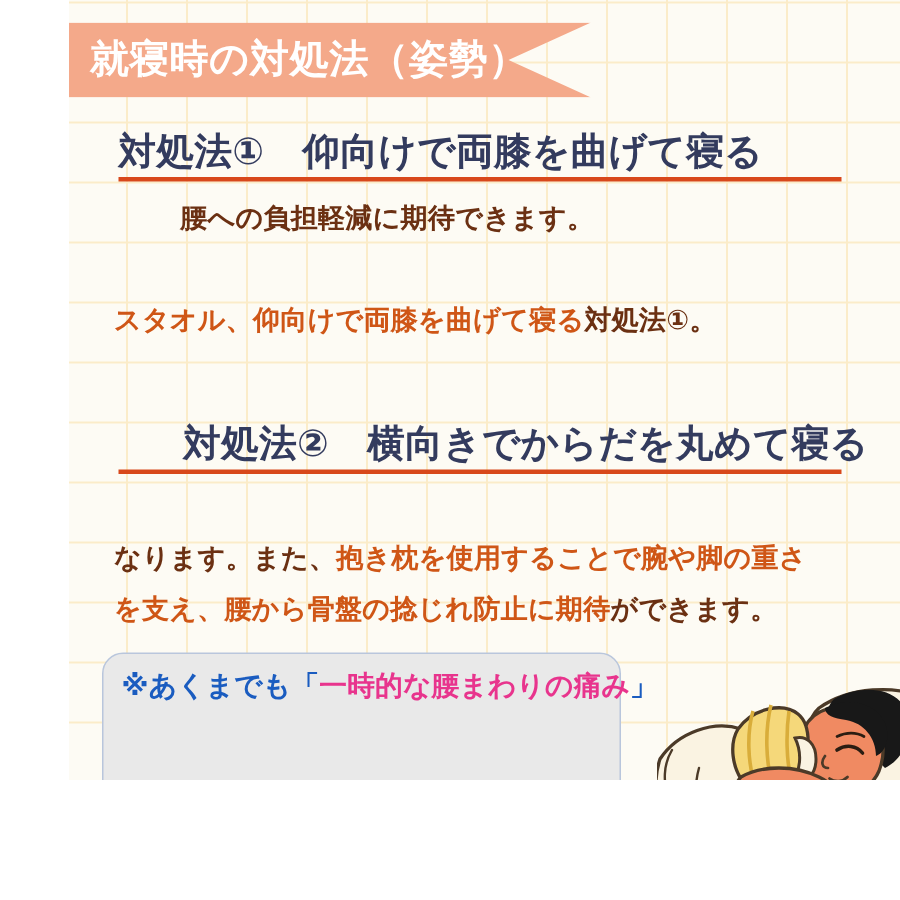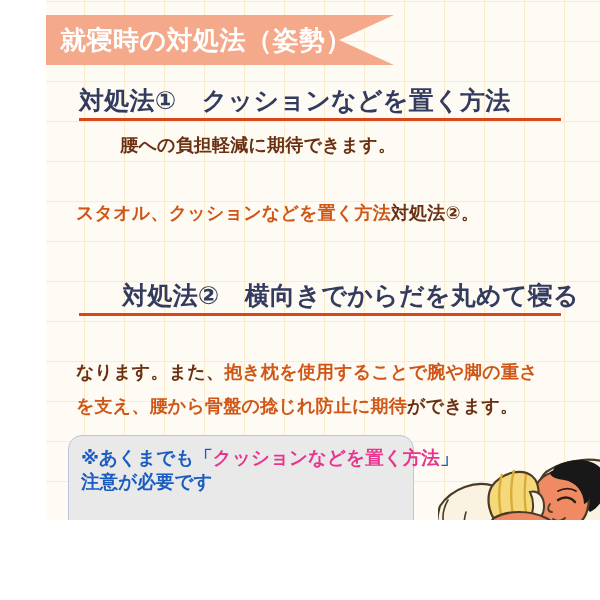--- a/index.html
+++ b/index.html
@@ -124,46 +124,43 @@
 </style>
 </head>
 <body>
 
 <div id="page">
 
   <div class="ribbon">
     <span class="ribbon-title">就寝時の対処法（姿勢）</span>
   </div>
 
-  <div class="section-heading" style="top:84px;">対処法①　クッションなどを置く方法</div>
+  <div class="section-heading" style="top:84px;">対処法①　仰向けで両膝を曲げて寝る</div>
   <div class="heading-rule" style="top:118px;"></div>
 
   <div class="body-line" style="top:133px;">
     <span class="indent">　腰への負担軽減に期待できます。</span>
   </div>
   <div class="body-line" style="top:201px;">
-    <span class="hl">スタオル、クッションなどを置く方法</span><span>対処法②。</span>
+    <span class="hl">スタオル、仰向けで両膝を曲げて寝る</span><span>対処法①。</span>
   </div>
 
   <div class="section-heading" style="top:279px;text-align:right;">対処法②　横向きでからだを丸めて寝る</div>
   <div class="heading-rule" style="top:313px;"></div>
 
   <div class="body-line" style="top:360px;">
     <span>なります。また、</span><span class="hl">抱き枕を使用することで腕や脚の重さ</span>
   </div>
   <div class="body-line" style="top:394px;">
     <span class="hl">を支え、腰から骨盤の捻じれ防止に期待</span><span>ができます。</span>
   </div>
 
   <div class="note-box">
     <div class="note-line">
-      <span>※あくまでも「</span><span class="pink">クッションなどを置く方法</span><span>」</span>
-    </div>
-    <div class="note-line">
-      <span>注意が必要です</span>
+      <span>※あくまでも「</span><span class="pink">一時的な腰まわりの痛み</span><span>」</span>
     </div>
   </div>
 
   <div class="illus">
     <svg viewBox="0 0 205 135" width="205" height="135" xmlns="http://www.w3.org/2000/svg">
 
       <path d="M108 20 C128 6 160 4 178 14 C196 24 198 56 188 76 C180 92 150 100 128 96 C112 93 101 78 100 58 C99 40 100 27 108 20 Z" fill="#faf3e2" stroke="#4b3a28" stroke-width="2.2" stroke-linejoin="round"></path>
 
       <path d="M176 10 C184 4 190 6 190 12 C190 17 184 19 178 17 Z" fill="#faf3e2" stroke="#4b3a28" stroke-width="2"></path>
       <path d="M186 82 C194 88 192 96 186 97 C180 98 176 92 178 86 Z" fill="#faf3e2" stroke="#4b3a28" stroke-width="2"></path>

